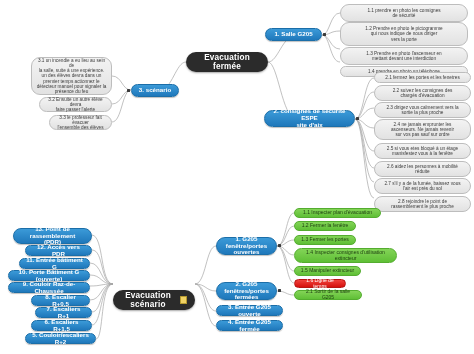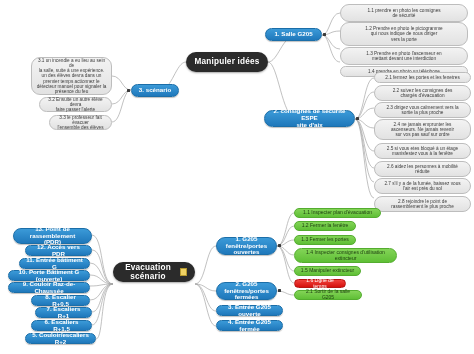--- a/index.html
+++ b/index.html
@@ -159,21 +159,21 @@
       <path d="M277,246 C286,246 286,240 294,240"></path>
       <path d="M277,246 C286,246 286,255 294,255"></path>
       <path d="M277,246 C286,246 286,271 294,271"></path>
       <path d="M277,246 C286,246 286,283 294,283"></path>
 
       <path d="M277,291 C286,291 286,295 294,295"></path>
     </g>
   </svg>
 
   <div class="node root" style="left:186px; top:52px; width:82px; height:20px;">
-    <span>Manipuler idées</span>
+    <span>Evacuation fermée</span>
   </div>
 
   <div class="node blue" style="left:265px; top:28px; width:57px; height:13px;">
     <span>1.  Salle G205</span>
   </div>
   <div class="bullet" style="left:323px; top:33px;"></div>
 
   <div class="node grey" style="left:340px; top:4px; width:128px; height:18px;">
     <span>1.1   prendre en photo les consignes
 de sécurité</span>
@@ -245,21 +245,21 @@
   </div>
   <div class="node grey" style="left:39px; top:97px; width:73px; height:15px;">
     <span>3.2   Ensuite un autre élève devra
 faire passer l'alerte</span>
   </div>
   <div class="node grey" style="left:49px; top:115px; width:63px; height:15px;">
     <span>3.3   le professeur fait évacuer
 l'ensemble des élèves</span>
   </div>
 
-  <div class="node root" style="left:113px; top:262px; width:82px; height:20px;">
+  <div class="node root" style="left:113px; top:290px; width:82px; height:20px;">
     <span>Evacuation scénario</span>
     <span class="note-icon"></span>
   </div>
 
   <div class="node blue" style="left:13px; top:228px; width:79px; height:16px;">
     <span>13.  Point de rassemblement
 (PDR)</span>
   </div>
   <div class="node blue" style="left:25px; top:245px; width:67px; height:11px;">
     <span>12.  Accès vers PDR</span>

